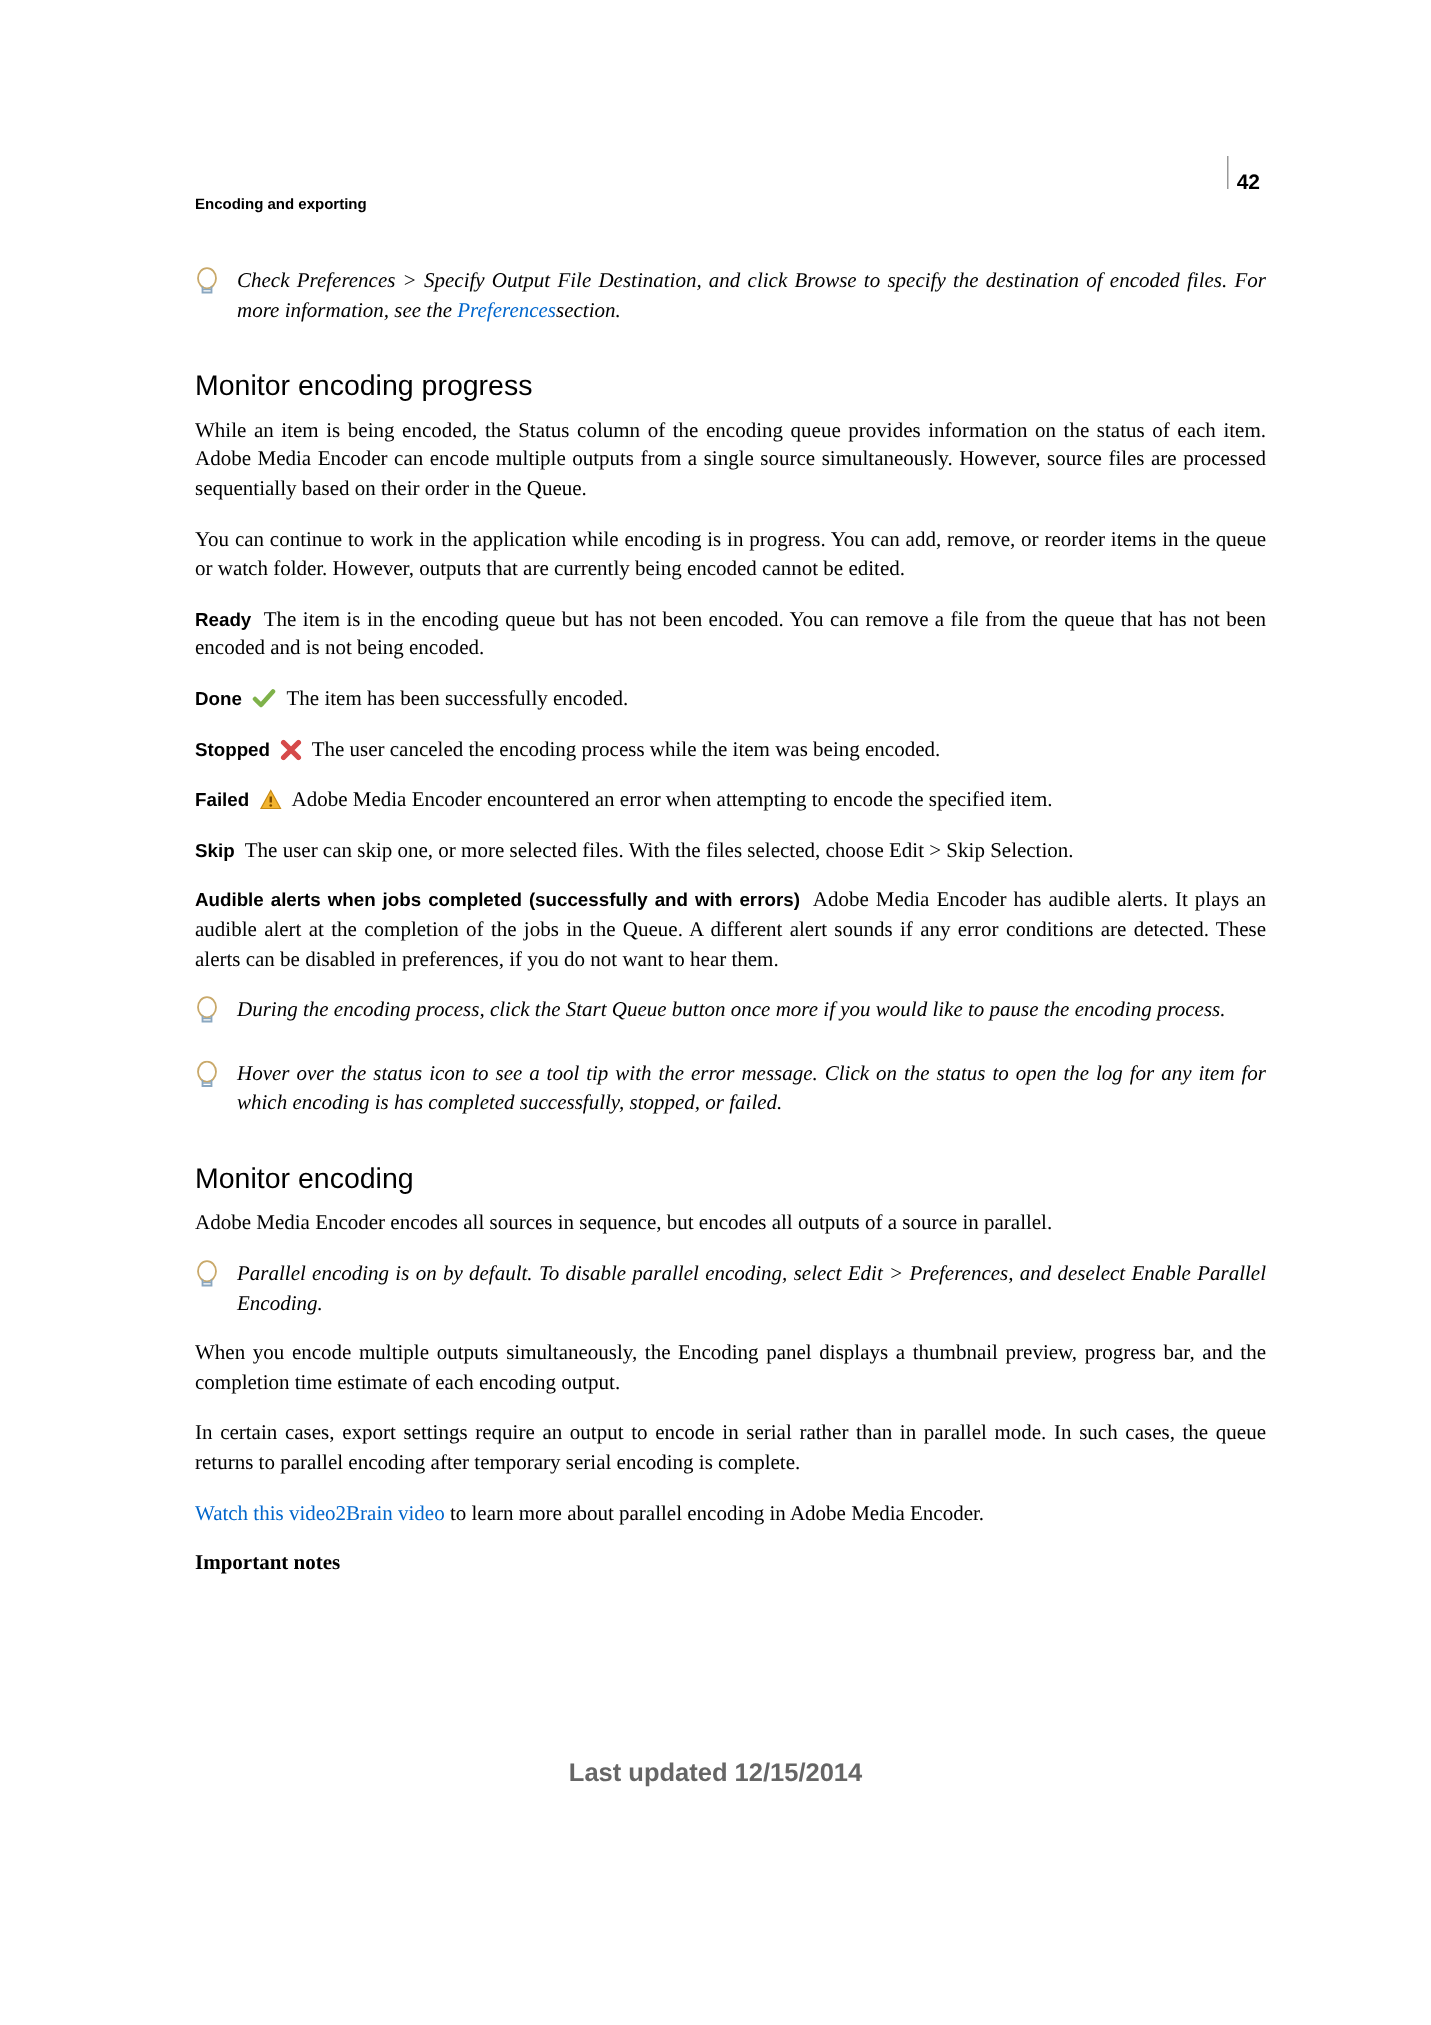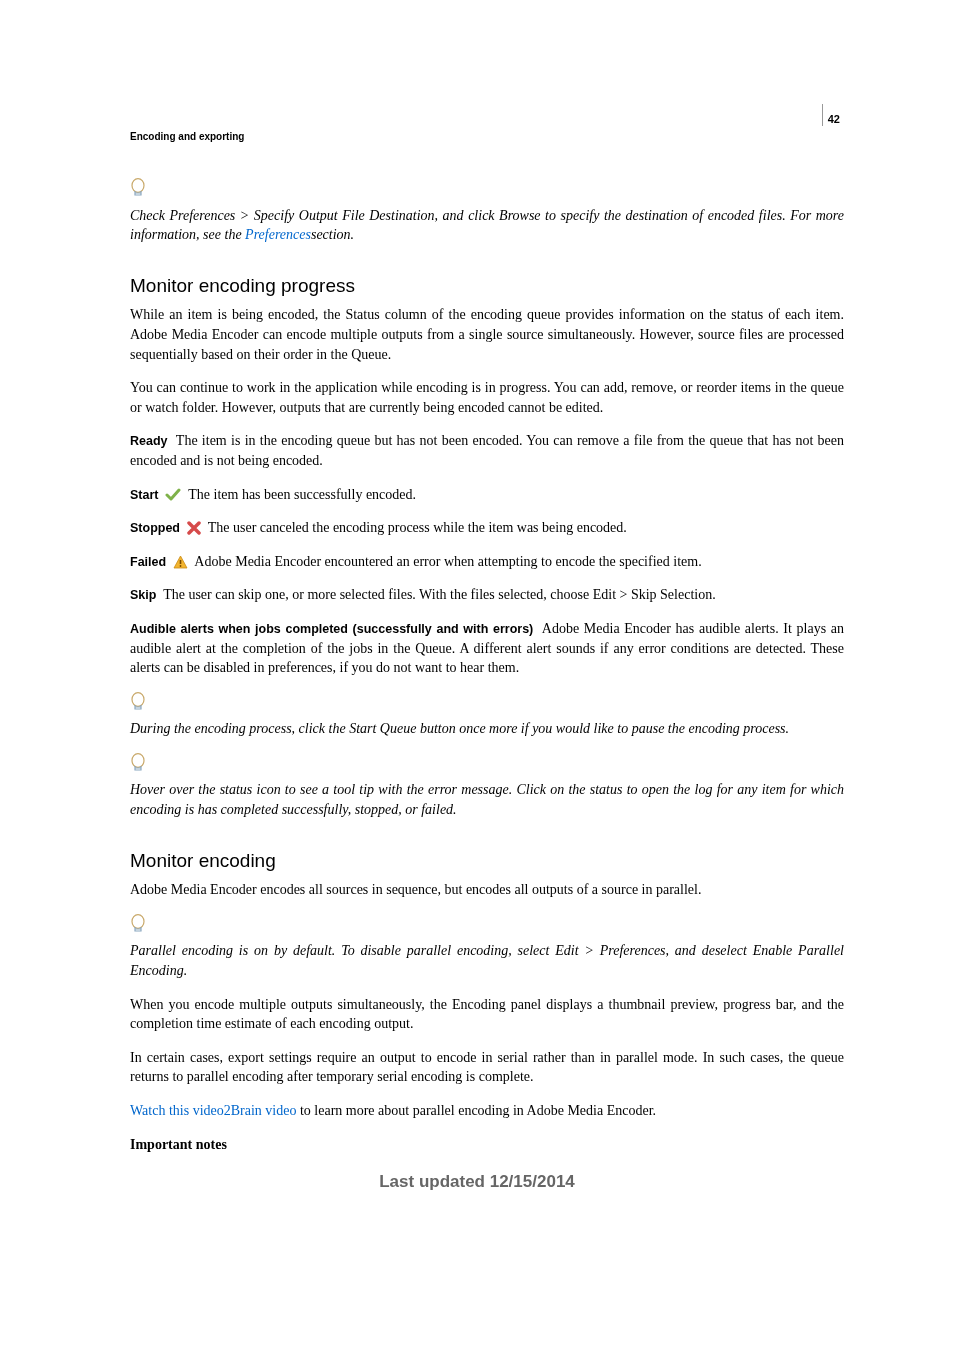--- a/index.html
+++ b/index.html
@@ -1,27 +1,27 @@
 <!DOCTYPE html>
 <html><head>
 <meta charset="utf-8">
 <style>
   html, body { margin:0; padding:0; background:#fff; }
   body { font-family: "Minion Pro", Georgia, "Times New Roman", serif;
          color:#000; font-size:14px; line-height:1.4;
          width:954px; min-height:1350px; position:relative; }
   .page { padding:130px 110px 0 130px; }
-  .pagenum { position:absolute; top:112px; right:114px; font-family:"Myriad Pro","Segoe UI","Helvetica Neue",Arial,sans-serif; font-size:11px; font-weight:700; }
+  .pagenum { position:absolute; top:112px; right:114px; font-family:"Myriad Pro","Segoe UI","Helvetica Neue",Arial,sans-serif; font-size:14px; font-weight:700; }
   .pagenum::before { content:""; position:absolute; left:-6px; top:-8px; height:22px; border-left:1px solid #999; }
   .runhead { font-family:"Myriad Pro","Segoe UI","Helvetica Neue",Arial,sans-serif; font-size:10px; font-weight:700; margin-bottom:34px; }
   h2.sect { font-family:"Myriad Pro","Segoe UI","Helvetica Neue",Arial,sans-serif; font-size:19px; font-weight:400; margin:28px 0 6px; }
   p { margin:0 0 14px; text-align:justify; }
   .def .term { font-family:"Myriad Pro","Segoe UI","Helvetica Neue",Arial,sans-serif; font-weight:700; font-size:12.5px; }
   .def { margin:0 0 14px; text-align:justify; }
-  .tipblock { display:flex; margin:0 0 14px;flex-direction:column; }
+  .tipblock { display:flex; gap:10px; margin:0 0 14px; }
   .tipicon { flex:0 0 18px; display:inline-block; }
   .tiptext { flex:1; font-style:italic; text-align:justify; }
   .link { color:#0066cc; }
   a.link { text-decoration:none; }
   .boldserif { font-weight:700; }
   .footer { position:absolute; width:100%; text-align:center; bottom:156px;
             font-family:"Myriad Pro","Segoe UI","Helvetica Neue",Arial,sans-serif;
             font-size:17px; font-weight:700; color:#666; }
   svg.inl { vertical-align:-3px; }
 </style>
@@ -50,21 +50,21 @@
   <h2 class="sect">Monitor encoding progress</h2>
   <p>While an item is being encoded, the Status column of the encoding queue provides information on the status of each item. Adobe Media Encoder can encode multiple outputs from a single source simultaneously. However, source files are processed sequentially based on their order in the Queue.</p>
   <p>You can continue to work in the application while encoding is in progress. You can add, remove, or reorder items in the queue or watch folder. However, outputs that are currently being encoded cannot be edited.</p>
 
   <p class="def">
     <span class="term">Ready</span>&nbsp;
     <span>The item is in the encoding queue but has not been encoded. You can remove a file from the queue that has not been encoded and is not being encoded.</span>
   </p>
 
   <p class="def">
-    <span class="term">Start</span>&nbsp;
+    <span class="term">Done</span>&nbsp;
     <span><svg class="inl" width="16" height="14" viewBox="0 0 16 14">
           <path d="M2 7 L6 11 L14 2" fill="none" stroke="#7fb24a" stroke-width="3" stroke-linecap="round" stroke-linejoin="round"></path>
         </svg></span>&nbsp;
     <span>The item has been successfully encoded.</span>
   </p>
 
 
   <p class="def">
     <span class="term">Stopped</span>&nbsp;
     <span><svg class="inl" width="14" height="14" viewBox="0 0 14 14">

